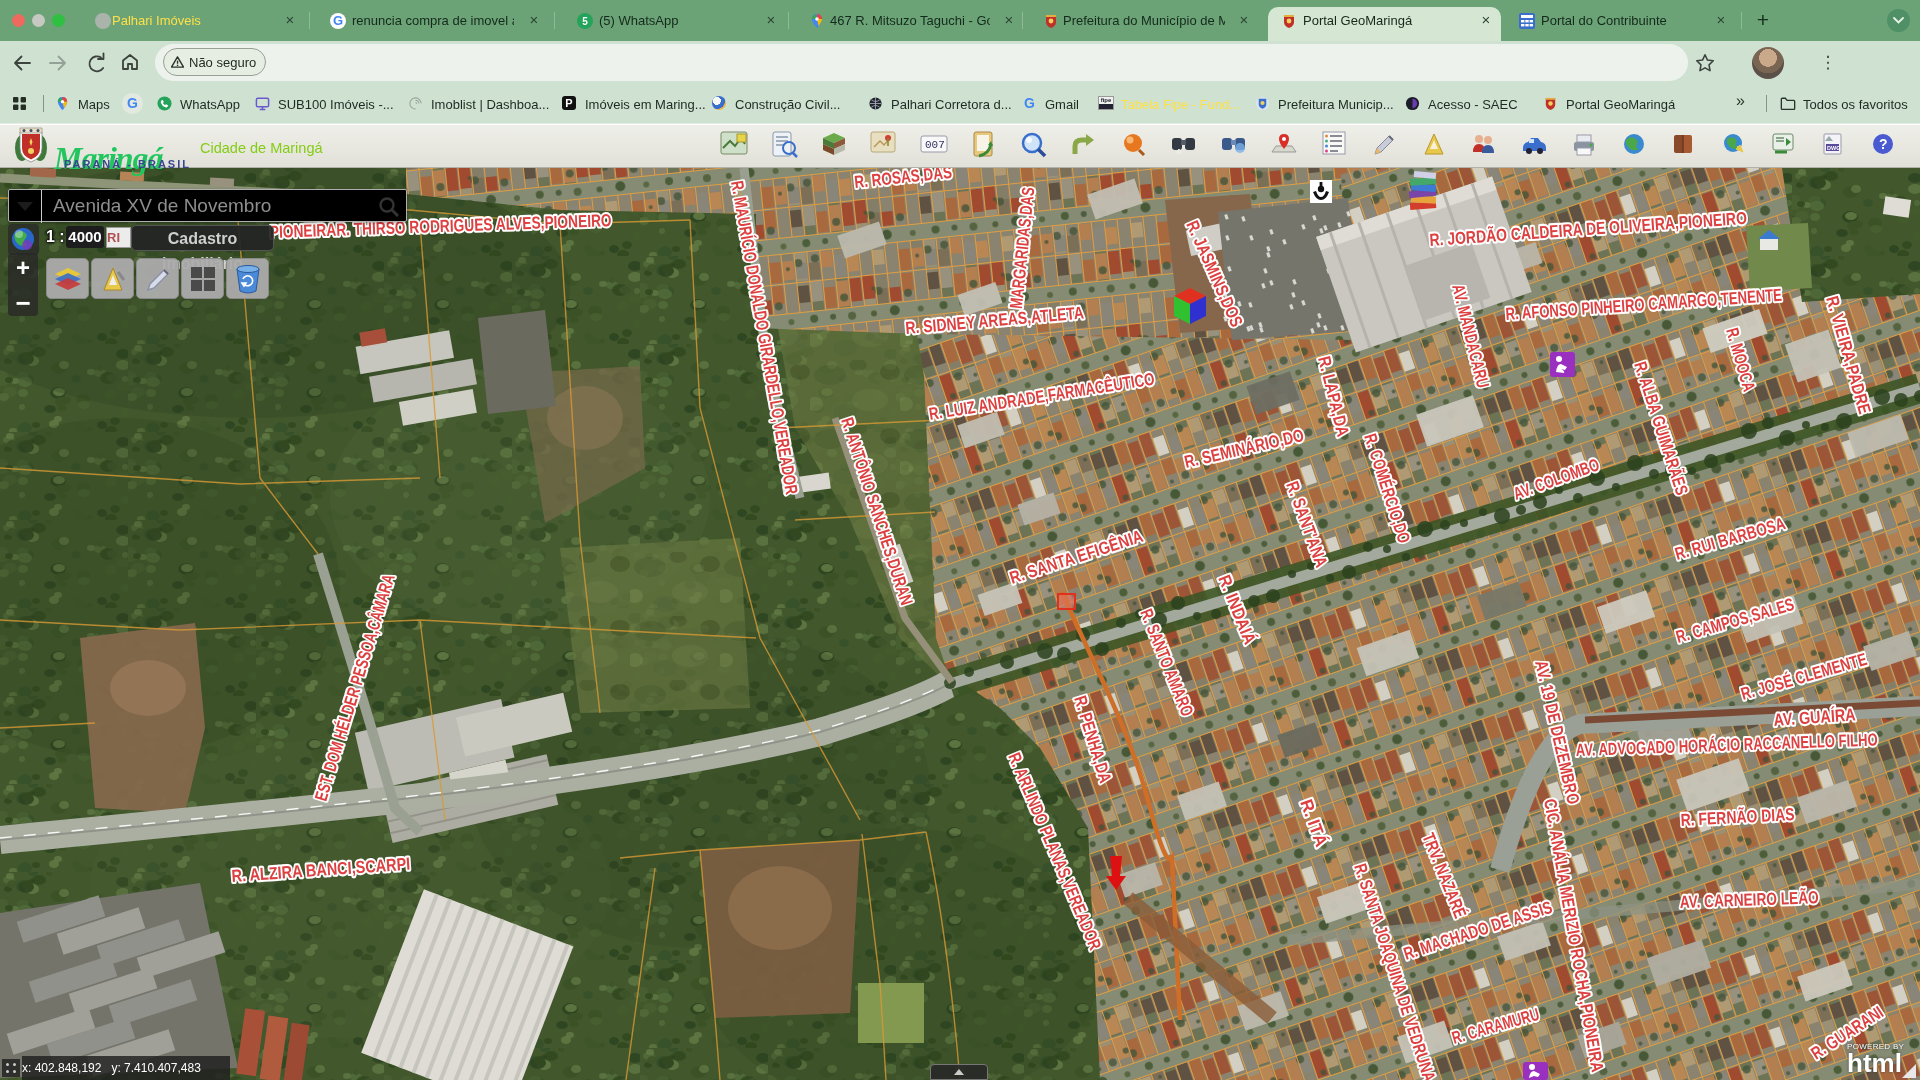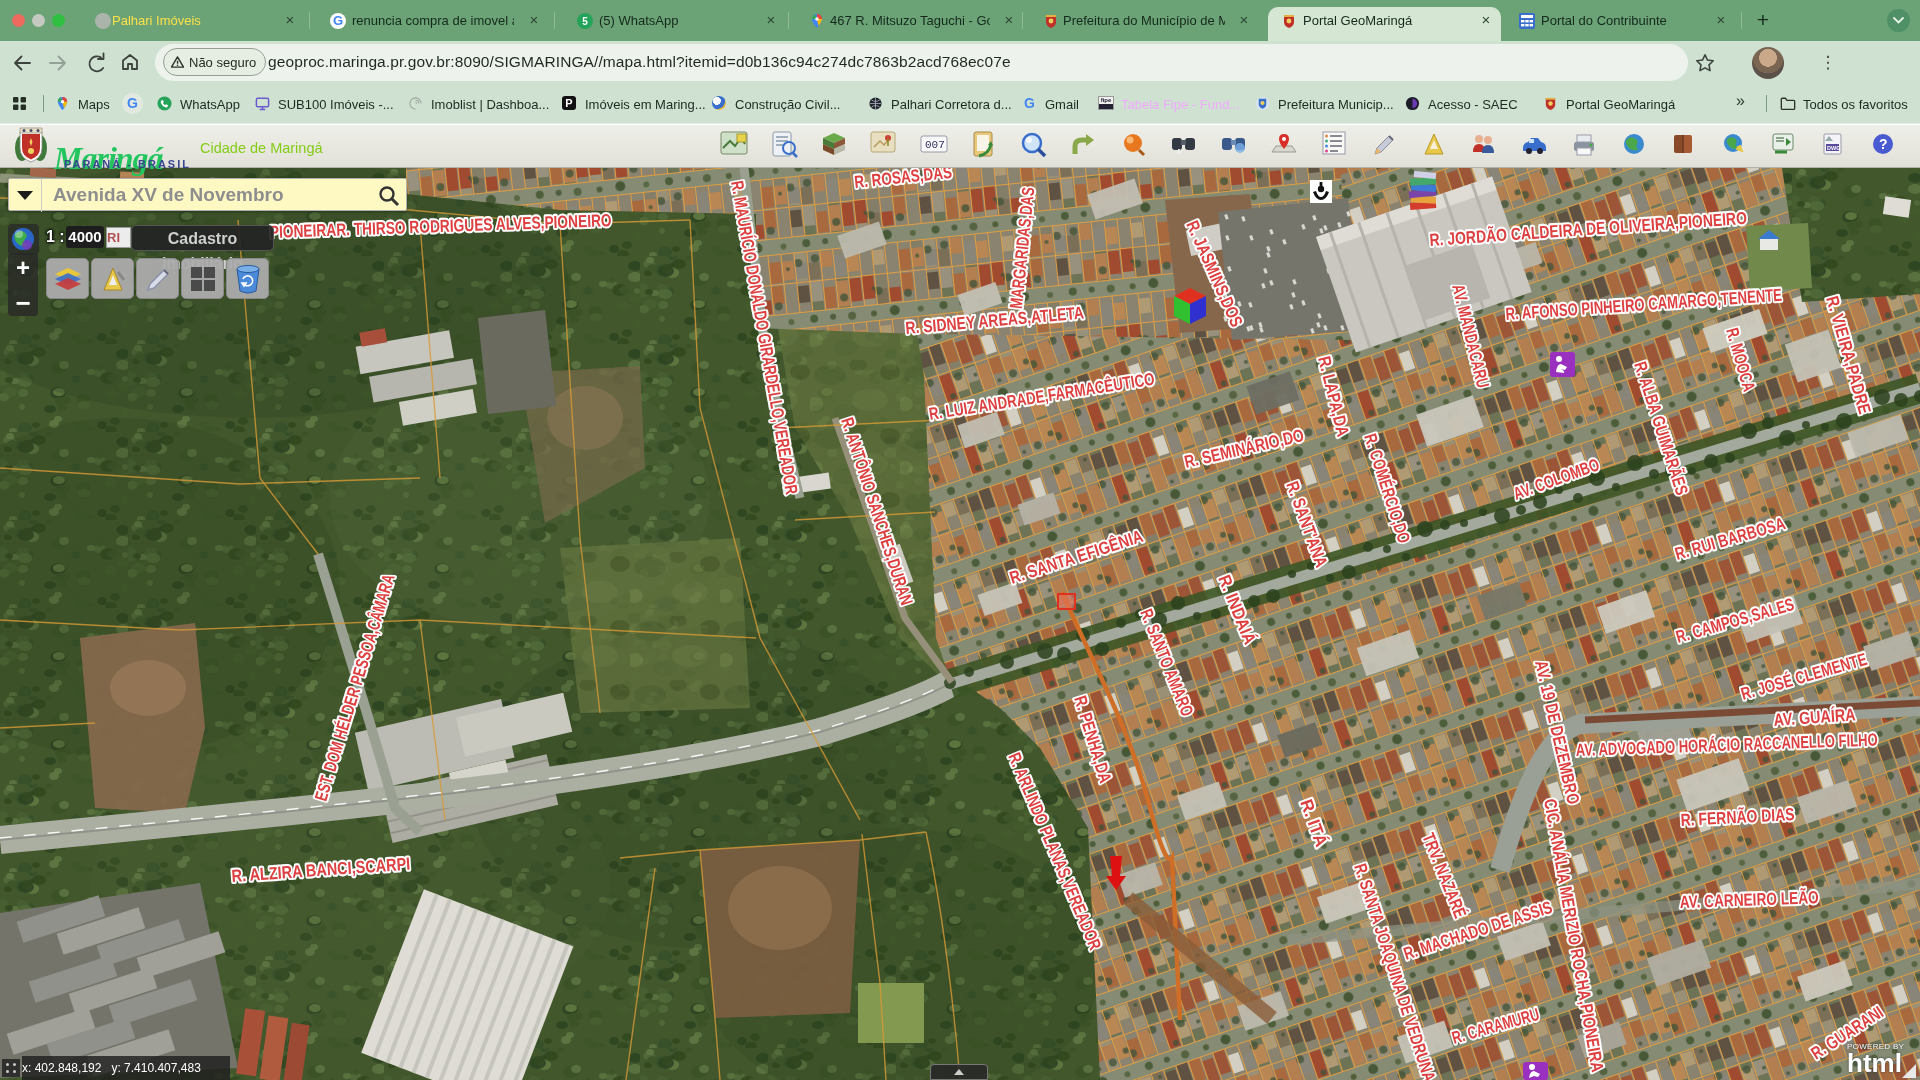--- a/index.html
+++ b/index.html
@@ -562,21 +562,20 @@
       <path d="M50,22 H65 M65,22 l-6.5,-6.5 M65,22 l-6.5,6.5" opacity="0.4"></path>
       <path d="M101,16.5 a7.5,7.5 0 1 0 2.2,10.5 M103.5,12.5 v5.5 h-5.5"></path>
       <path d="M123,28 v-8.5 l7,-5.5 7,5.5 v8.5 h-5 v-5 h-4 v5 Z"></path>
     </svg>
 <div style="position:absolute;left:155px;top:44px;width:1533px;height:37px;background:#edf3ec;border-radius:19px;"></div>
 <div style="position:absolute;left:163px;top:48px;height:28px;padding:0 9px 0 7px;background:#e6eee4;border:1px solid #96a194;border-radius:15px;font-size:13px;color:#222c22;line-height:27px;"><svg width="13" height="12" viewBox="0 0 14 13" style="margin-right:5px;vertical-align:-1px">
         <path d="M7,1 L13.5,12 H0.5 Z" fill="none" stroke="#2a332a" stroke-width="1.5" stroke-linejoin="round"></path>
         <rect x="6.3" y="5" width="1.5" height="3.4" fill="#2a332a"></rect>
         <rect x="6.3" y="9.4" width="1.5" height="1.5" fill="#2a332a"></rect>
       </svg><span style="font-weight:normal">Não seguro</span></div>
-<div style="position:absolute;left:268px;top:53px;font-size:15.5px;color:#1f291f;letter-spacing:0.1px;">geoproc.maringa.pr.gov.br:8090/SIGMARINGA//mapa.html?itemid=d0b136c94c274dc7863b2acd768ec07e</div>
 <svg width="22" height="22" viewBox="0 0 24 24" style="position:absolute;left:1694px;top:52px" fill="none" stroke="#3c423c" stroke-width="1.7">
       <path d="M12,3 l2.7,5.8 6.3,0.8 -4.6,4.4 1.1,6.3 -5.5,-3 -5.5,3 1.1,-6.3 -4.6,-4.4 6.3,-0.8 Z" stroke-linejoin="round"></path>
     </svg>
 <div style="position:absolute;left:1752px;top:47px;width:32px;height:32px;border-radius:16px;background:radial-gradient(circle at 50% 34%,#caa98b 0 33%,#7a6452 34% 58%,#5c5148 59% 100%);"></div>
 <div style="position:absolute;left:1817px;top:51px;width:22px;height:24px;color:#3c423c;font-size:17px;line-height:24px;text-align:center;">⋮</div>
 <div style="position:absolute;left:0;top:86px;width:1920px;height:38px;background:#cfe2d2;border-bottom:1px solid #e4eee4;"></div>
 <div style="position:absolute;left:12px;top:96px;width:22px;height:16px;"><svg width="15" height="15" viewBox="0 0 15 15" fill="#242e24">
         <rect x="1" y="1" width="5.4" height="5.4" rx="1"></rect>
         <rect x="8.6" y="1" width="5.4" height="5.4" rx="1"></rect>
         <rect x="1" y="8.6" width="5.4" height="5.4" rx="1"></rect>
@@ -620,21 +619,21 @@
         <path d="M2,8 h12 M8,1.5 v13 M3.5,4 a7,7 0 0 0 9,0 M3.5,12 a7,7 0 0 1 9,0" stroke="#aab" stroke-width="0.9" fill="none"></path>
       </svg></div>
 <div style="position:absolute;left:891px;top:97px;font-size:13px;color:#1d2b20;white-space:nowrap;">Palhari Corretora d...</div>
 <div style="position:absolute;left:1022px;top:96px;width:22px;height:16px;">
       <div style="width:15px;height:15px;color:#4285f4;font-weight:bold;font-size:14px;line-height:15px;text-align:center;">G</div>
     </div>
 <div style="position:absolute;left:1045px;top:97px;font-size:13px;color:#1d2b20;white-space:nowrap;">Gmail</div>
 <div style="position:absolute;left:1098px;top:96px;width:22px;height:16px;">
       <div style="width:16px;height:14px;background:#f0f0ee;border:1px solid #999;font-size:6px;color:#223;text-align:center;line-height:7px;"><b>fipe</b><div style="background:#223;height:5px"></div></div>
     </div>
-<div style="position:absolute;left:1121px;top:97px;font-size:13px;color:#f0abfc;white-space:nowrap;">Tabela Fipe - Fund...</div>
+<div style="position:absolute;left:1121px;top:97px;font-size:13px;color:#fde047;white-space:nowrap;">Tabela Fipe - Fund...</div>
 <div style="position:absolute;left:1255px;top:96px;width:22px;height:16px;"><svg width="15" height="15" viewBox="0 0 16 16">
         <circle cx="8" cy="8" r="7" fill="#d8e4f0"></circle>
         <path d="M4,3 h8 v6 q0,3 -4,4.5 q-4,-1.5 -4,-4.5 Z" fill="#3a6ecc"></path>
         <circle cx="8" cy="7.5" r="2.2" fill="#f0d060"></circle>
       </svg></div>
 <div style="position:absolute;left:1278px;top:97px;font-size:13px;color:#1d2b20;white-space:nowrap;">Prefeitura Municip...</div>
 <div style="position:absolute;left:1405px;top:96px;width:22px;height:16px;"><svg width="15" height="15" viewBox="0 0 16 16">
         <circle cx="8" cy="8" r="7" fill="#1c1c28"></circle>
         <path d="M8,3 a5,5 0 0 1 0,10 Z" fill="#6a3ab0"></path>
       </svg></div>
@@ -795,21 +794,21 @@
           <rect x="5" y="12" width="13" height="7" fill="#5a4a9c"></rect>
           <text x="6" y="18" font-size="5.5" fill="#fff" font-weight="bold">DWG</text>
           <path d="M8,4 l4,5 h-8 Z" fill="#9aa"></path>
         </g>
         <g transform="translate(1871,8)">
           <circle cx="12" cy="12" r="10" fill="#4a5ad0"></circle>
           <text x="8" y="17" font-size="14" fill="#fff" font-weight="bold">?</text>
         </g>
       </g>
     </svg>
-<div style="position:absolute;left:8px;top:178px;width:399px;height:33px;background:#fef9c3;border:1px solid #b0b0b0;border-radius:2px;box-shadow:0 1px 3px rgba(0,0,0,.35);font-weight:bold;">
+<div style="position:absolute;left:8px;top:189px;width:399px;height:33px;background:#000000;border:1px solid #b0b0b0;border-radius:2px;box-shadow:0 1px 3px rgba(0,0,0,.35);">
 <div style="position:absolute;left:0;top:0;width:33px;height:33px;border-right:1px solid #ccc;">
         <div style="position:absolute;left:8px;top:12px;width:0;height:0;border-left:8px solid transparent;border-right:8px solid transparent;border-top:9px solid #1c1c1c;"></div>
       </div>
 <div style="position:absolute;left:44px;top:5px;font-size:19px;color:#8e8e8e;">Avenida XV de Novembro</div>
 <div style="position:absolute;right:2px;top:2px;width:30px;height:29px;"><svg width="22" height="22" viewBox="0 0 22 22" style="margin:4px">
           <circle cx="9" cy="9" r="6.5" fill="none" stroke="#333" stroke-width="2.4"></circle>
           <path d="M14,14 l6,6" stroke="#333" stroke-width="3"></path>
         </svg></div>
     </div>
 <div style="position:absolute;left:8px;top:224px;width:31px;height:31px;background:rgba(40,40,40,.75);border-radius:4px;">

